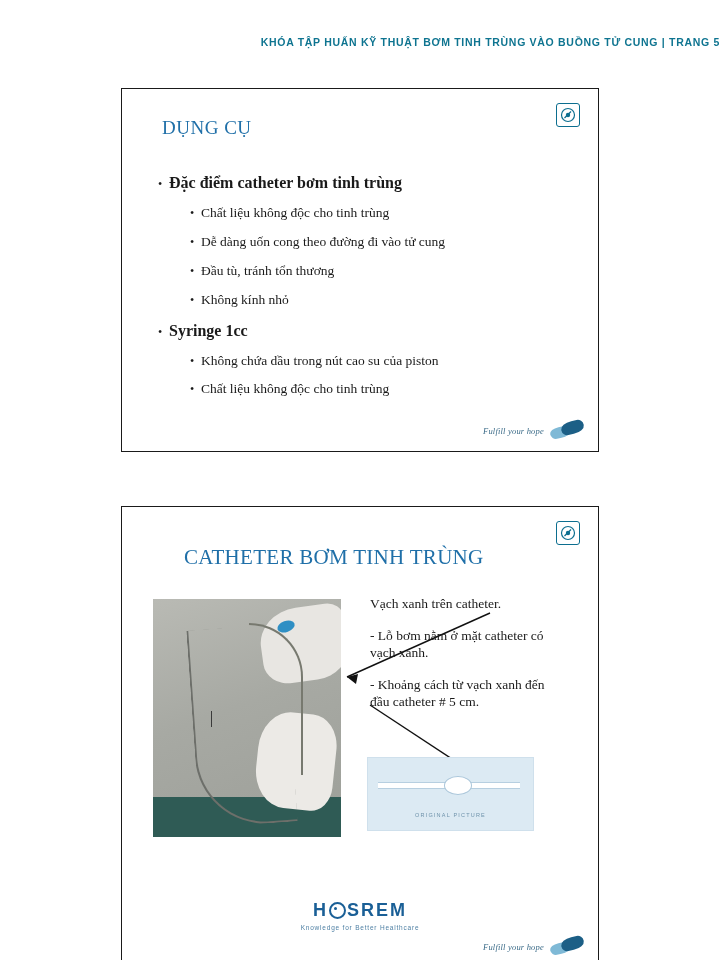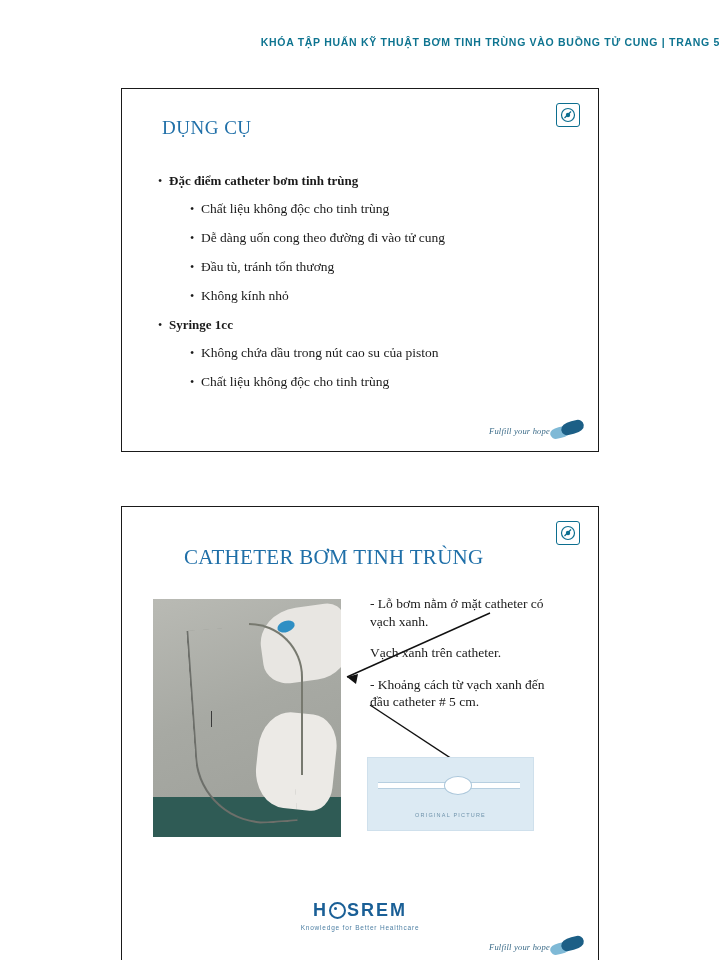--- a/index.html
+++ b/index.html
@@ -95,30 +95,31 @@
     font-size: 12px;
     line-height: 1;
     color: #1a1a1a;
   }
   .bullet-text {
     font-size: 13.5px;
     line-height: 1.25;
   }
   .bullet-row.lvl1 .bullet-text {
     font-weight: bold;
-    font-size: 13px;
+    font-size: 16px;
   }
 
   
   .slide-footer {
     position: absolute;
     right: 14px;
     bottom: 10px;
     display: flex;
     align-items: flex-end;
+    gap: 6px;
   }
   .slide-footer .tagline {
     font-size: 8.5px;
     font-style: italic;
     color: #3b6b88;
     letter-spacing: 0.2px;
     padding-bottom: 5px;
   }
   .leaf-mark {
     position: relative;
@@ -414,22 +415,22 @@
   </div>
 
   <svg class="arrow-svg" viewBox="0 0 230 230">
     <line x1="75" y1="82" x2="218" y2="18" stroke="#111111" stroke-width="1.4"></line>
     <polygon points="75,82 86,79 84,89" fill="#111111"></polygon>
     <line x1="98" y1="110" x2="212" y2="185" stroke="#111111" stroke-width="1.4"></line>
     <polygon points="212,185 200,184 204,175" fill="#111111"></polygon>
   </svg>
 
   <div class="callouts">
+    <p>Vạch xanh trên catheter.</p>
     <p>- Lỗ bơm nằm ở mặt catheter có vạch xanh.</p>
-    <p>Vạch xanh trên catheter.</p>
     <p>- Khoảng cách từ vạch xanh đến đầu catheter # 5 cm.</p>
   </div>
 
   <div class="inset">
     <div class="device"></div>
     <div class="bulb"></div>
     <div class="caption">ORIGINAL PICTURE</div>
   </div>
 
   <div class="slide-footer">

